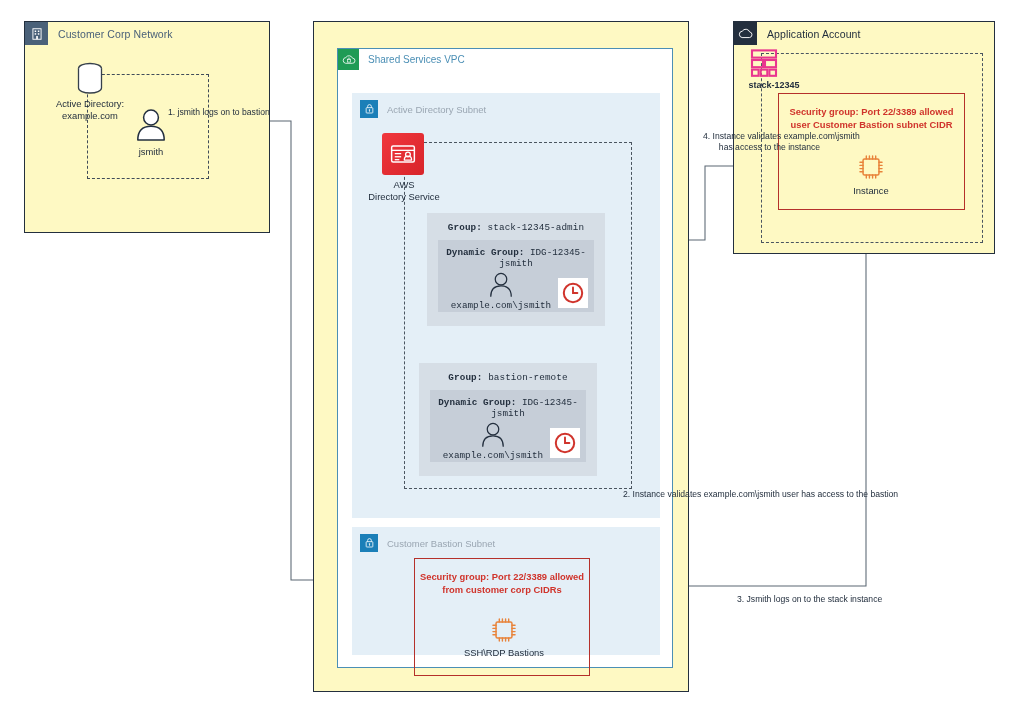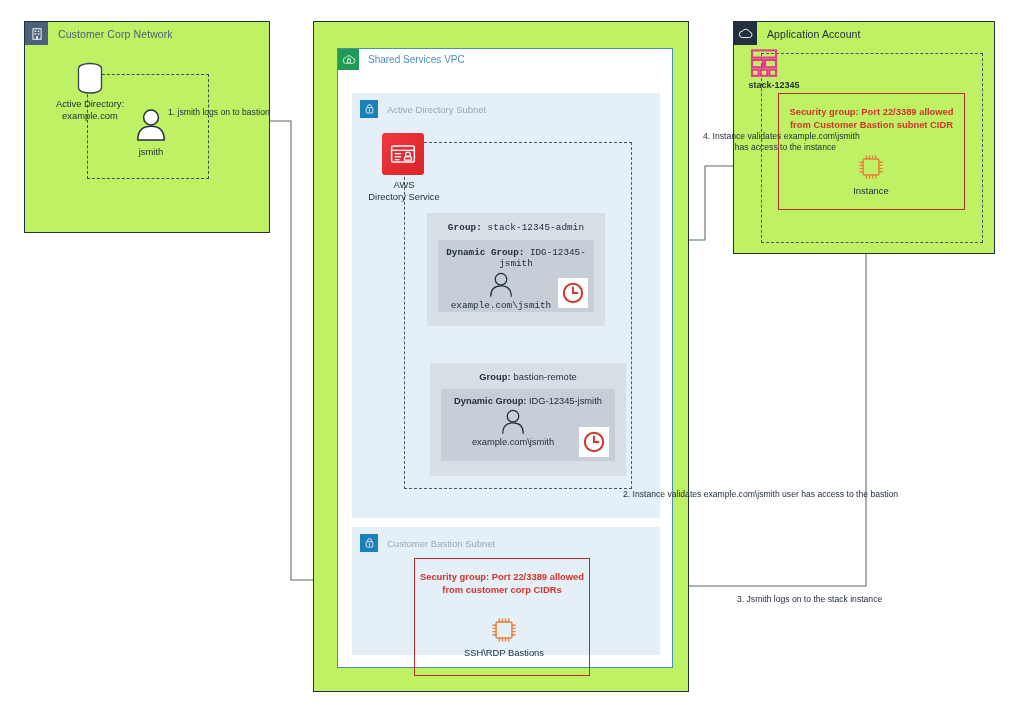--- a/index.html
+++ b/index.html
@@ -5,21 +5,21 @@
   html,body{margin:0;padding:0;background:#ffffff;}
   body{
     width:1019px;height:706px;position:relative;overflow:hidden;
     font-family:"Liberation Sans","DejaVu Sans",sans-serif;
     color:#232f3e;
   }
   #canvas{position:absolute;left:0;top:0;width:1019px;height:706px;}
   .abs{position:absolute;box-sizing:border-box;}
 
   
-  .acct{border:1.6px solid #232f3e;background:#bef264;}
+  .acct{border:1.6px solid #232f3e;background:#fef9c3;}
   .acct-hdr{
     position:absolute;left:0;top:0;height:23px;display:flex;align-items:center;
   }
   .acct-badge{
     width:23px;height:23px;background:#232f3e;display:flex;
     align-items:center;justify-content:center;flex:0 0 auto;
   }
   .acct-title{
     font-size:10.5px;color:#232f3e;padding-left:10px;white-space:nowrap;
     font-weight:400;letter-spacing:.1px;
@@ -68,21 +68,21 @@
   .sectext{
     width:100%;text-align:center;color:#d0342c;font-size:9.4px;font-weight:700;
     line-height:13px;padding-top:11px;
   }
 
   
   .note{
     position:absolute;font-size:8.6px;color:#232f3e;line-height:11.5px;
     white-space:nowrap;
   }
-  .note.ctr{text-align:right;}
+  .note.ctr{text-align:center;}
   .cap{
     position:absolute;font-size:9.4px;color:#232f3e;text-align:center;
     line-height:12px;white-space:nowrap;
   }
   .cap-sm{font-size:9px;}
   svg{display:block;overflow:visible;}
 </style>
 </head>
 <body>
 
@@ -210,21 +210,21 @@
             <div class="usr-name">example.com\jsmith</div>
             <div class="clock-chip">
               <svg width="24" height="24" viewBox="0 0 24 24">
                 <circle cx="12" cy="12" r="9.2" fill="none" stroke="#d0342c" stroke-width="2"></circle>
                 <path d="M12,6.4 L12,12 L16.4,12" fill="none" stroke="#d0342c" stroke-width="1.9" stroke-linecap="round"></path>
               </svg>
             </div>
           </div>
         </div>
 
-        <div class="abs grp-outer" style="left:78px;top:270px;width:196px;height:113px;">
+        <div class="abs grp-outer" style="left:67px;top:270px;width:178px;height:113px;font-family:Liberation Mono, monospace;">
           <div class="grp-label">
             <b>Group:</b> 
             <span>bastion-remote</span>
           </div>
           <div class="grp-inner" style="height:68px;">
             <div class="dg-label">
               <b>Dynamic Group:</b> 
               <span>IDG-12345-jsmith</span>
             </div>
             <div class="usr-wrap" style="padding-right:30px;">
@@ -315,21 +315,21 @@
           <rect x="5" y="21.6" width="6.6" height="6.2"></rect>
           <rect x="13.7" y="21.6" width="6.6" height="6.2"></rect>
           <rect x="22.4" y="21.6" width="6.6" height="6.2"></rect>
         </g>
       </svg>
     </div>
     <div class="abs cap cap-sm" style="left:-7px;top:57px;width:94px;font-weight:700;">stack-12345</div>
 
     <div class="abs secbox" style="left:44px;top:71px;width:187px;height:117px;">
       <div class="sectext">Security group: Port 22/3389 allowed</div>
-      <div class="sectext" style="padding-top:0;">from Customer Bastion subnet CIDR</div>
+      <div class="sectext" style="padding-top:0;">user Customer Bastion subnet CIDR</div>
     </div>
 
     <div class="abs" style="left:122px;top:130px;width:30px;height:30px;">
       <svg width="30" height="30" viewBox="0 0 32 32">
         <rect x="7.5" y="7.5" width="17" height="17" rx="1.6" fill="none" stroke="#e8833a" stroke-width="1.6"></rect>
         <g stroke="#e8833a" stroke-width="1.5" stroke-linecap="round">
           <line x1="11" y1="4.2" x2="11" y2="7.5"></line>
             <line x1="14.3" y1="4.2" x2="14.3" y2="7.5"></line>
           <line x1="17.7" y1="4.2" x2="17.7" y2="7.5"></line>
             <line x1="21" y1="4.2" x2="21" y2="7.5"></line>

